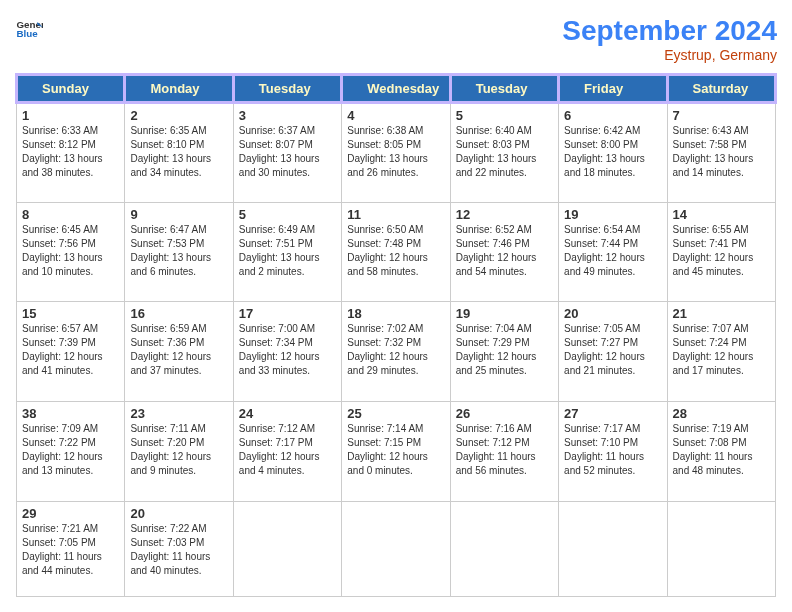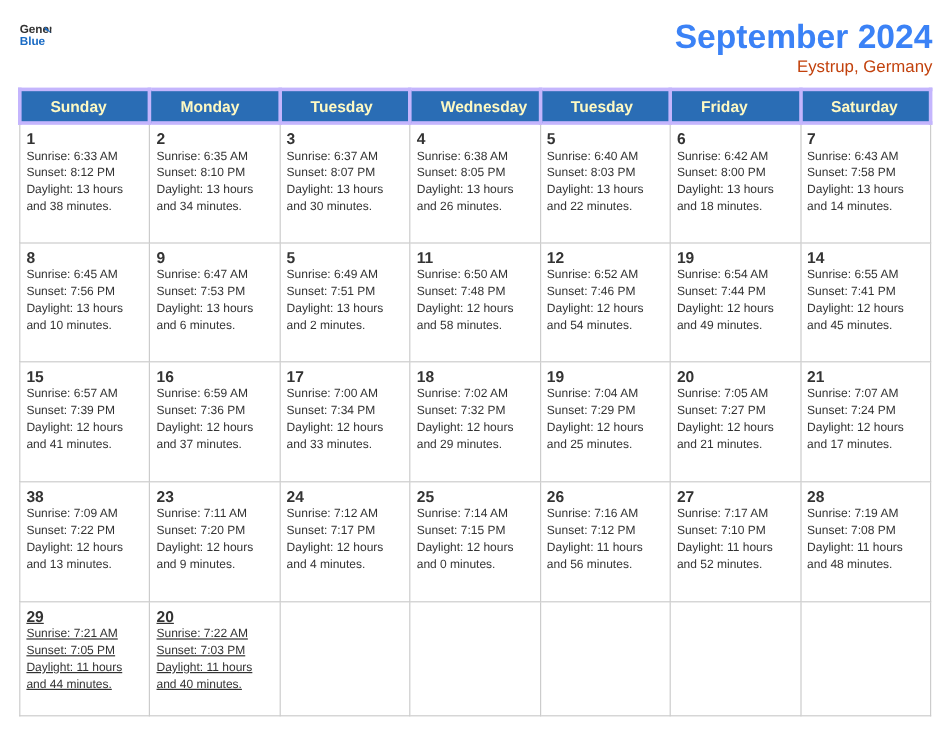--- a/index.html
+++ b/index.html
@@ -64,21 +64,20 @@
       border: 1px solid #ccc;
       vertical-align: top;
       padding: 4px 5px;
       font-size: 9.5px;
       color: #333;
       background: #fff;
       height: 85px;
     }
     .calendar tr:last-child td {
       height: 75px;
-      text-decoration: underline;
     }
     .day-number {
       font-size: 13px;
       font-weight: bold;
       color: #333;
       display: block;
       margin-bottom: 1px;
     }
     .day-info {
       font-size: 10px;

